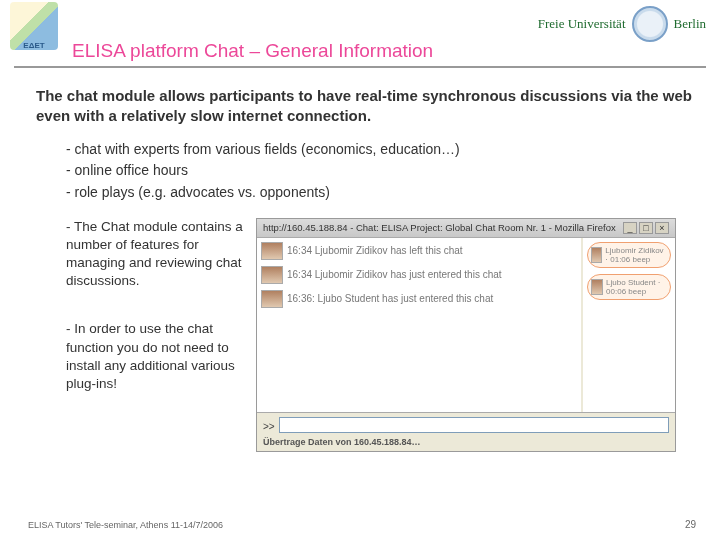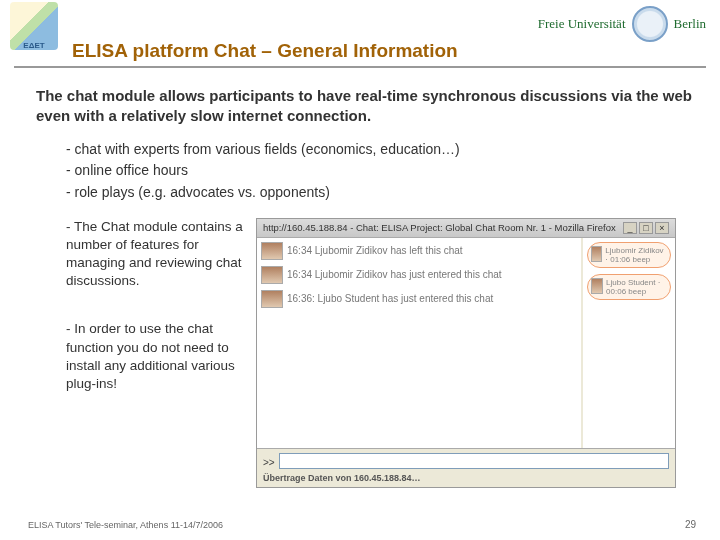--- a/index.html
+++ b/index.html
@@ -37,22 +37,21 @@
     width: 36px; height: 36px;
     border: 2px solid #7aa0c8;
     border-radius: 50%;
     background: radial-gradient(circle,#eaf1f8 55%, #c9dbec 60%);
   }
   .title {
     position: absolute;
     left: 72px;
     bottom: 4px;
     font-size: 19px;
-    color: #a16207;
-    font-weight: bold;
+    color: #ec4899;
   }
   .rule {
     margin: 0 14px;
     border-bottom: 2px solid #999;
   }
   .content {
     padding: 18px 26px 0 36px;
     color: #333;
   }
   .intro {
@@ -98,21 +97,21 @@
     font-size: 9.5px;
     color: #333;
     display: flex; align-items: center; justify-content: space-between;
     border-bottom: 1px solid #aaa;
   }
   .wbtns { display:flex; gap:2px; }
   .wbtns span {
     width: 14px; height: 12px; background:#d7d3c3; border:1px solid #999;
     font-size:9px; text-align:center; line-height:10px;
   }
-  .cbody { display:flex; height: 210px; }
+  .cbody { display:flex; height: 174px; }
   .msgs {
     flex: 1;
     background: #fff;
     border-right: 2px solid #ece9d8;
     padding: 4px;
     filter: blur(0.6px);
     color:#777;
   }
   .msg { display:flex; gap:4px; margin-bottom:6px; align-items:center; }
   .av { width:22px; height:18px; background:linear-gradient(#b08060,#e0c8b0); border:1px solid #aaa; }
@@ -120,21 +119,21 @@
     width: 92px;
     background: #fff;
     padding: 4px;
   }
   .uitem {
     border:1px solid #f0a070;
     background:#fff3e8;
     border-radius:13px;
     padding:3px;
     margin-bottom:6px;
-    display:flex; gap:3px; 
+    display:flex; gap:3px; align-items:center;
     filter: blur(0.5px);
     font-size:8px; color:#888;
   }
   .uitem .av { width:18px; height:16px; }
   .inputbar {
     background:#ece9d8;
     border-top:1px solid #aaa;
     padding:4px 6px;
   }
   .inputbar .fld {

